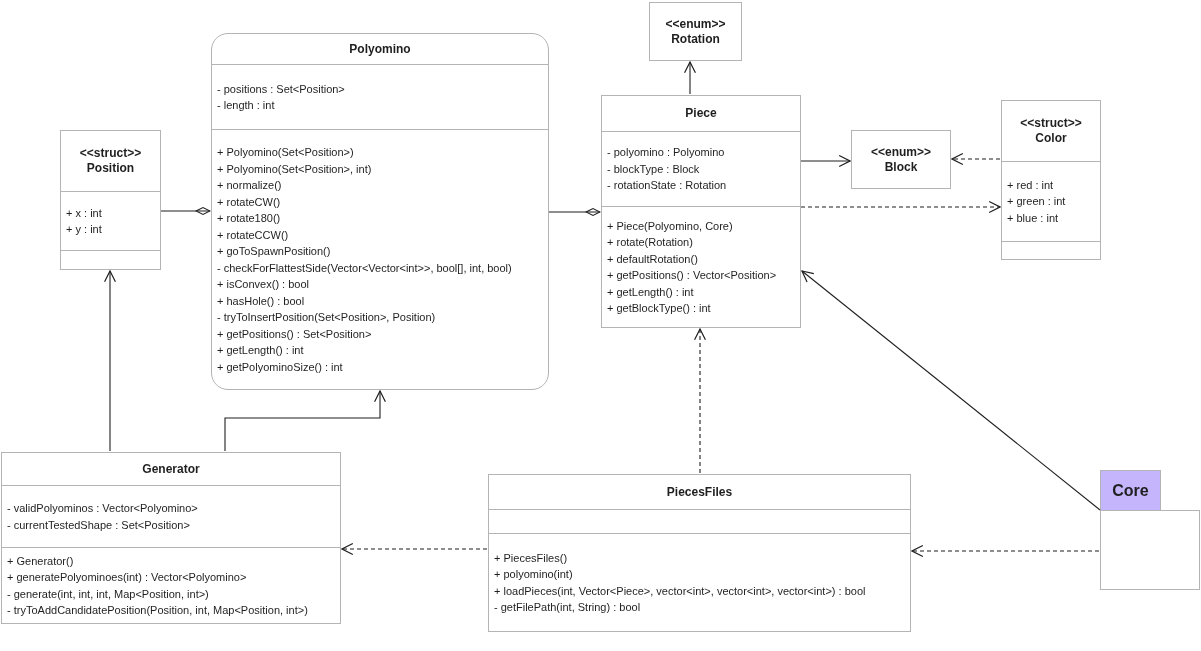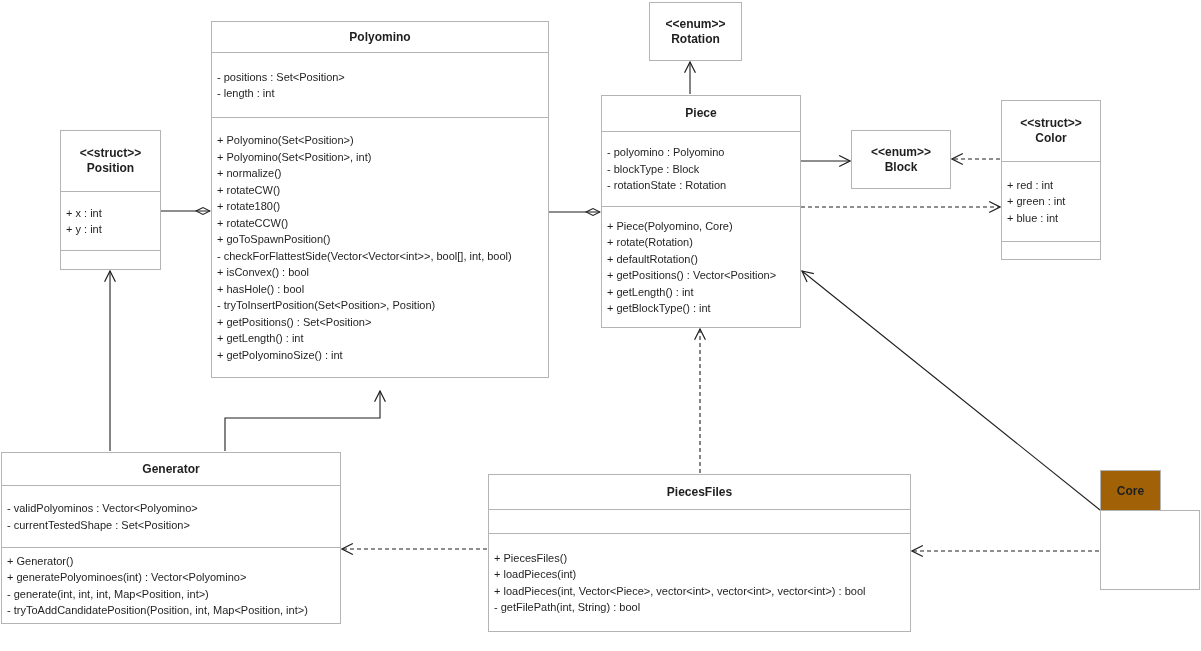--- a/index.html
+++ b/index.html
@@ -17,23 +17,23 @@
     justify-content:center; overflow:hidden;
   }
   .compartment + .compartment { border-top:1px solid #b4b4b4; }
   .title-c { align-items:center; text-align:center; }
   .cname { font-weight:bold; font-size:12px; line-height:15px; white-space:nowrap; }
   .stereo { font-weight:bold; font-size:12px; line-height:15px; white-space:nowrap; }
   .uml-line { line-height:16.5px; padding-left:5px; white-space:nowrap; }
   .grow { flex:1 1 auto; }
   
   .pkg-tab {
-    position:absolute; box-sizing:border-box; background:#a16207;
+    position:absolute; box-sizing:border-box; background:#c4b5fd;
     border:1px solid #b4b4b4; display:flex; align-items:center; justify-content:center;
-    font-weight:bold; font-size:12px;
+    font-weight:bold; font-size:16px;
   }
   .pkg-body {
     position:absolute; box-sizing:border-box; background:#ffffff;
     border:1px solid #b4b4b4;
   }
   svg.lines {
     position:absolute; left:0; top:0; z-index:5; pointer-events:none;
   }
   svg.lines path { stroke:#1f1f1f; stroke-width:1.1; fill:none; }
   svg.lines path.dashed { stroke-dasharray:4,3; }
@@ -48,21 +48,21 @@
       <div class="stereo">&lt;&lt;struct&gt;&gt;</div>
       <div class="cname">Position</div>
     </div>
     <div class="compartment" style="height:59px;">
       <div class="uml-line">+ x : int</div>
       <div class="uml-line">+ y : int</div>
     </div>
     <div class="compartment grow"></div>
   </div>
 
-  <div class="uml-box" style="left:211px; top:21px; width:338px; height:357px;">
+  <div class="uml-box" style="left:211px; top:33px; width:338px; height:357px;border-radius:17px;">
     <div class="compartment title-c" style="height:30px;">
       <div class="cname">Polyomino</div>
     </div>
     <div class="compartment" style="height:65px;">
       <div class="uml-line">- positions : Set&lt;Position&gt;</div>
       <div class="uml-line">- length : int</div>
     </div>
     <div class="compartment grow">
       <div class="uml-line">+ Polyomino(Set&lt;Position&gt;)</div>
       <div class="uml-line">+ Polyomino(Set&lt;Position&gt;, int)</div>
@@ -143,21 +143,21 @@
     </div>
   </div>
 
   <div class="uml-box" style="left:488px; top:474px; width:423px; height:158px;">
     <div class="compartment title-c" style="height:34px;">
       <div class="cname">PiecesFiles</div>
     </div>
     <div class="compartment" style="height:24px;"></div>
     <div class="compartment grow">
       <div class="uml-line">+ PiecesFiles()</div>
-      <div class="uml-line">+ loadPieces(int)</div>
+      <div class="uml-line">+ polyomino(int)</div>
       <div class="uml-line">+ loadPieces(int, Vector&lt;Piece&gt;, vector&lt;int&gt;, vector&lt;int&gt;, vector&lt;int&gt;) : bool</div>
       <div class="uml-line">- getFilePath(int, String) : bool</div>
     </div>
   </div>
 
   <div>
     <div class="pkg-tab" style="left:1100px; top:470px; width:61px; height:41px;">Core</div>
     <div class="pkg-body" style="left:1100px; top:510px; width:100px; height:80px;"></div>
   </div>
 

